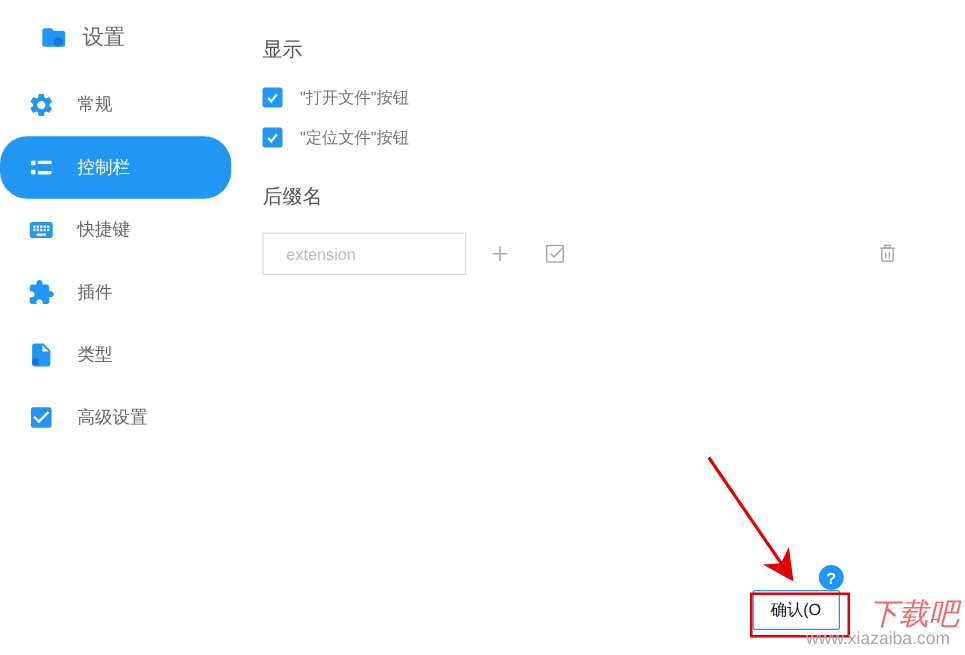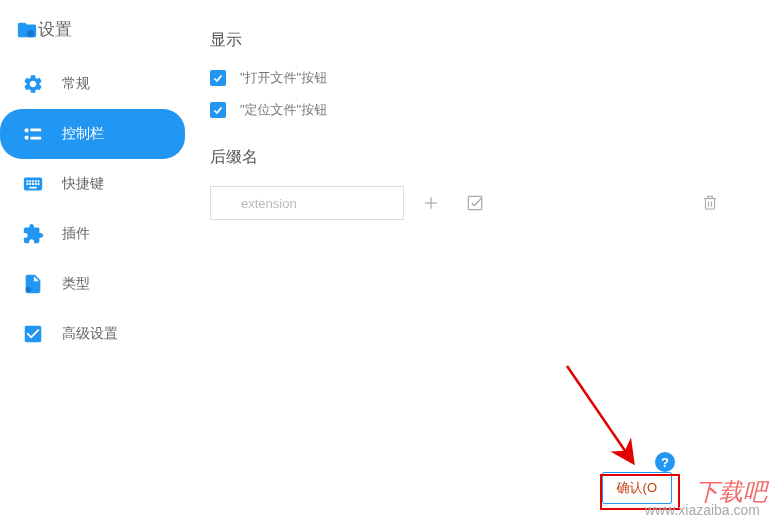--- a/index.html
+++ b/index.html
@@ -15,22 +15,22 @@
     }
     .container { display: flex; height: 100%; }
     .sidebar {
       width: 185px;
       background: #fff;
       flex-shrink: 0;
     }
     .header {
       display: flex;
       align-items: center;
-      padding: 18px 16px;
-      gap: 0;
+      padding: 18px 32px;
+      gap: 12px;
     }
     .header-title {
       font-size: 17px;
       color: #666;
     }
     .nav-item {
       display: flex;
       align-items: center;
       padding: 14px 22px;
       gap: 18px;
@@ -83,24 +83,24 @@
     }
     .checkbox svg { width: 12px; height: 12px; }
     .suffix-section { margin-top: 28px; }
     .suffix-row {
       display: flex;
       align-items: center;
       gap: 10px;
       margin-top: 18px;
     }
     .ext-input {
-      width: 194px;
+      width: 163px;
       height: 34px;
       border: 1px solid #ddd;
-      padding: 0 30px;
+      padding: 0 18px;
       font-size: 13px;
       color: #555;
       outline: none;
     }
     .ext-input::placeholder { color: #bbb; }
     .icon-btn {
       width: 34px;
       height: 34px;
       display: flex;
       align-items: center;
@@ -123,21 +123,21 @@
       justify-content: center;
       font-weight: bold;
       font-size: 13px;
       cursor: pointer;
     }
     .confirm-btn {
       position: absolute;
       bottom: 20px;
       right: 100px;
       border: 1px solid #2196f3;
-      color: #c2410c;
+      color: #0f172a;
       background: #fff;
       padding: 6px 14px;
       font-size: 13px;
       cursor: pointer;
       border-radius: 2px;
     }
     .red-box {
       position: absolute;
       border: 2px solid #e30000;
       bottom: 14px;

